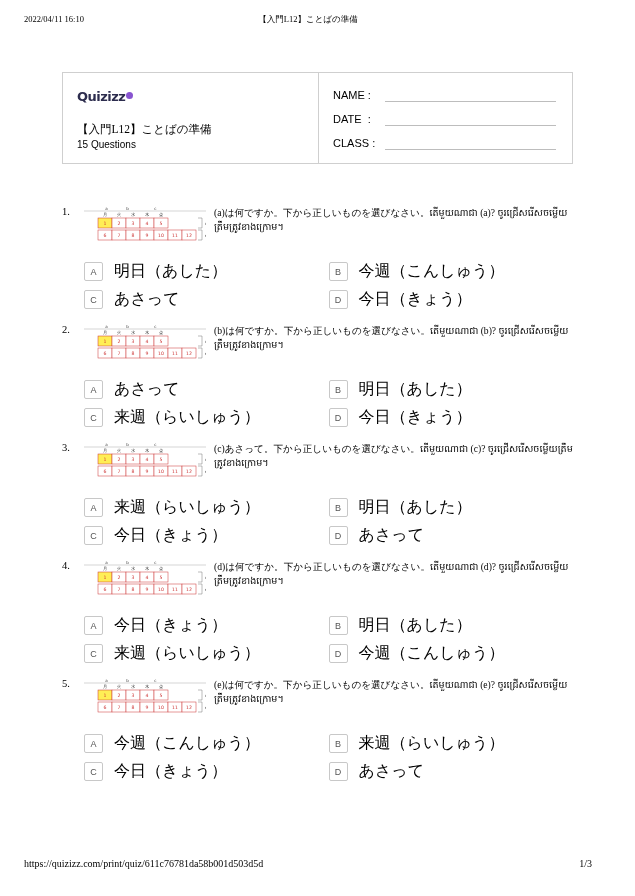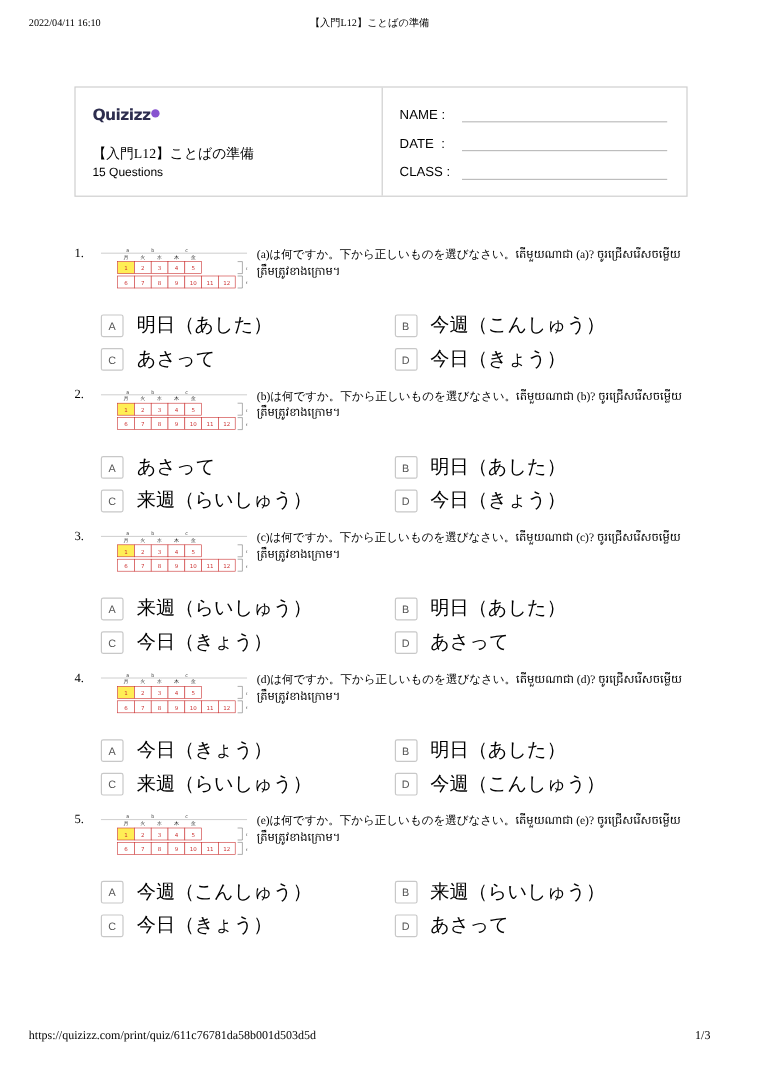--- a/index.html
+++ b/index.html
@@ -110,21 +110,21 @@
     line-height: 1.4;
   }
   .title-right {
     flex: 1;
     box-sizing: border-box;
     padding: 16px 16px 10px 14px;
     border-left: 1px solid #cfcfcf;
   }
   .field-row {
     display: flex;
-    align-items: center;
+    align-items: flex-start;
     font-size: 11px;
     font-family: "Liberation Sans", sans-serif;
     margin-bottom: 11px;
     white-space: pre;
   }
   .field-label {
     width: 52px;
     flex: none;
   }
   .field-line {
@@ -415,21 +415,21 @@
                 <text x="91" y="31.3" font-size="4.6" text-anchor="middle" fill="#c33" font-family="DejaVu Sans, sans-serif">11</text>
                 <rect x="98" y="24" width="14" height="10" fill="#ffffff" stroke="#c33" stroke-width="0.5"></rect>
                 <text x="105" y="31.3" font-size="4.6" text-anchor="middle" fill="#c33" font-family="DejaVu Sans, sans-serif">12</text>
                 <path d="M114 12 h4 v10 h-4" fill="none" stroke="#777" stroke-width="0.5"></path>
                 <path d="M114 24 h4 v10 h-4" fill="none" stroke="#777" stroke-width="0.5"></path>
                 <text x="121" y="19" font-size="4" fill="#444" font-family="DejaVu Sans, sans-serif">d</text>
                 <text x="121" y="31" font-size="4" fill="#444" font-family="DejaVu Sans, sans-serif">e</text>
               </svg>
             </div>
           </div>
-          <div class="q-text">(c)は何ですか。下から正しいものを選びなさい。តើមួយណាជា (c)? ចូរជ្រើសរើសចម្លើយត្រឹមត្រូវខាងក្រោម។</div>
+          <div class="q-text">(c)あさって。下から正しいものを選びなさい。តើមួយណាជា (c)? ចូរជ្រើសរើសចម្លើយត្រឹមត្រូវខាងក្រោម។</div>
         </div>
         <div class="answers">
           <div class="ans">
             <span class="ans-key">A</span>
             <span class="ans-text">来週（らいしゅう）</span>
           </div>
           <div class="ans">
             <span class="ans-key">B</span>
             <span class="ans-text">明日（あした）</span>
           </div>

